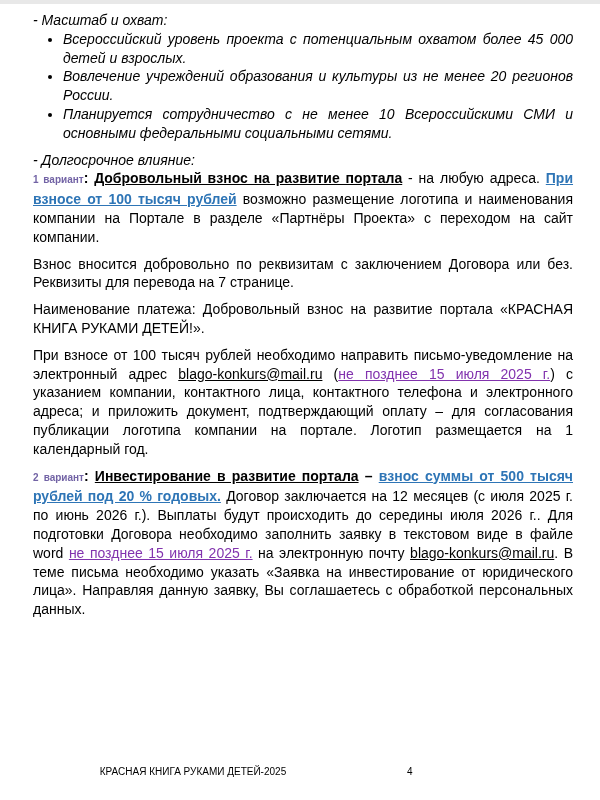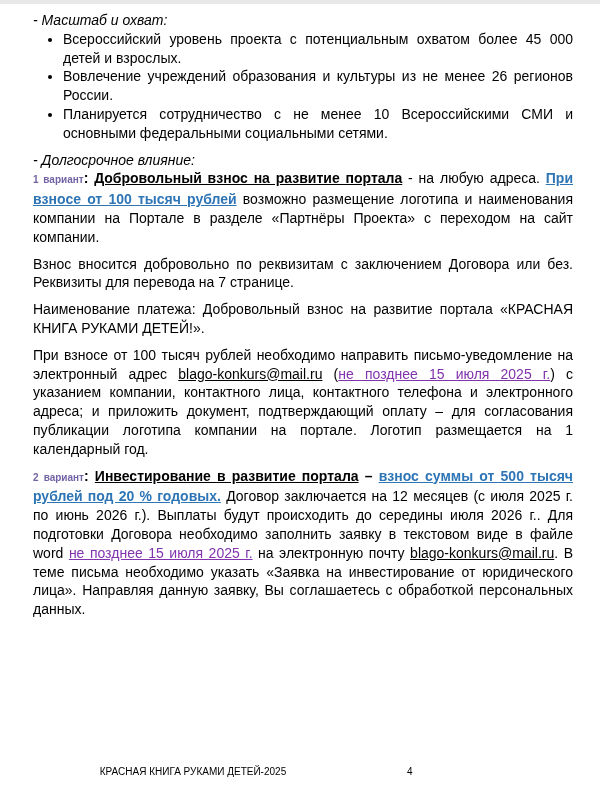--- a/index.html
+++ b/index.html
@@ -11,21 +11,21 @@
     font-size:14px;
     line-height:18.8px;
     color:#000;
     overflow:hidden;
     margin:4px auto;
   }
   .content{padding:7px 27px 0 33px;text-align:justify;}
   p{margin:0 0 8px 0;}
   p.heading{font-style:italic;margin:0;}
   ul.bullets{margin:0 0 8px 0;padding:0 0 0 30px;list-style:disc outside;}
-  ul.bullets li{text-align:justify;}
+  ul.bullets li{text-align:justify;font-style:italic;}
   .b{font-weight:bold;}
   .i{}
   .u{text-decoration:underline;}
   .green{color:var(--accent-green,#00A550);}
   .opt{color:var(--accent-purple,#7263A5);font-weight:bold;font-size:10px;}
   .plink{color:var(--link-purple,#8233AE);}
   .blink{color:var(--link-blue,#2E75B6);}
   .footer{
     position:absolute;top:761px;left:33px;right:27px;height:16px;
     font-size:10px;line-height:14px;
@@ -35,21 +35,21 @@
 </style>
 </head>
 <body>
 
 <div class="page">
   <div class="content">
 
     <p class="heading">- Масштаб и охват:</p>
     <ul class="bullets">
       <li>Всероссийский уровень проекта с потенциальным охватом более 45 000 детей и взрослых.</li>
-      <li>Вовлечение учреждений образования и культуры из не менее 26 регионов России.</li>
+      <li>Вовлечение учреждений образования и культуры из не менее 20 регионов России.</li>
       <li>Планируется сотрудничество с не менее 10 Всероссийскими СМИ и основными федеральными социальными сетями.</li>
     </ul>
 
     <p class="heading">- Долгосрочное влияние:</p>
 
 
     <p class="para">
       <span class="opt">1 вариант</span><span class="b">: </span>
       <span class="b u">Добровольный взнос на развитие портала</span>
       <span> - на любую адреса. </span>

